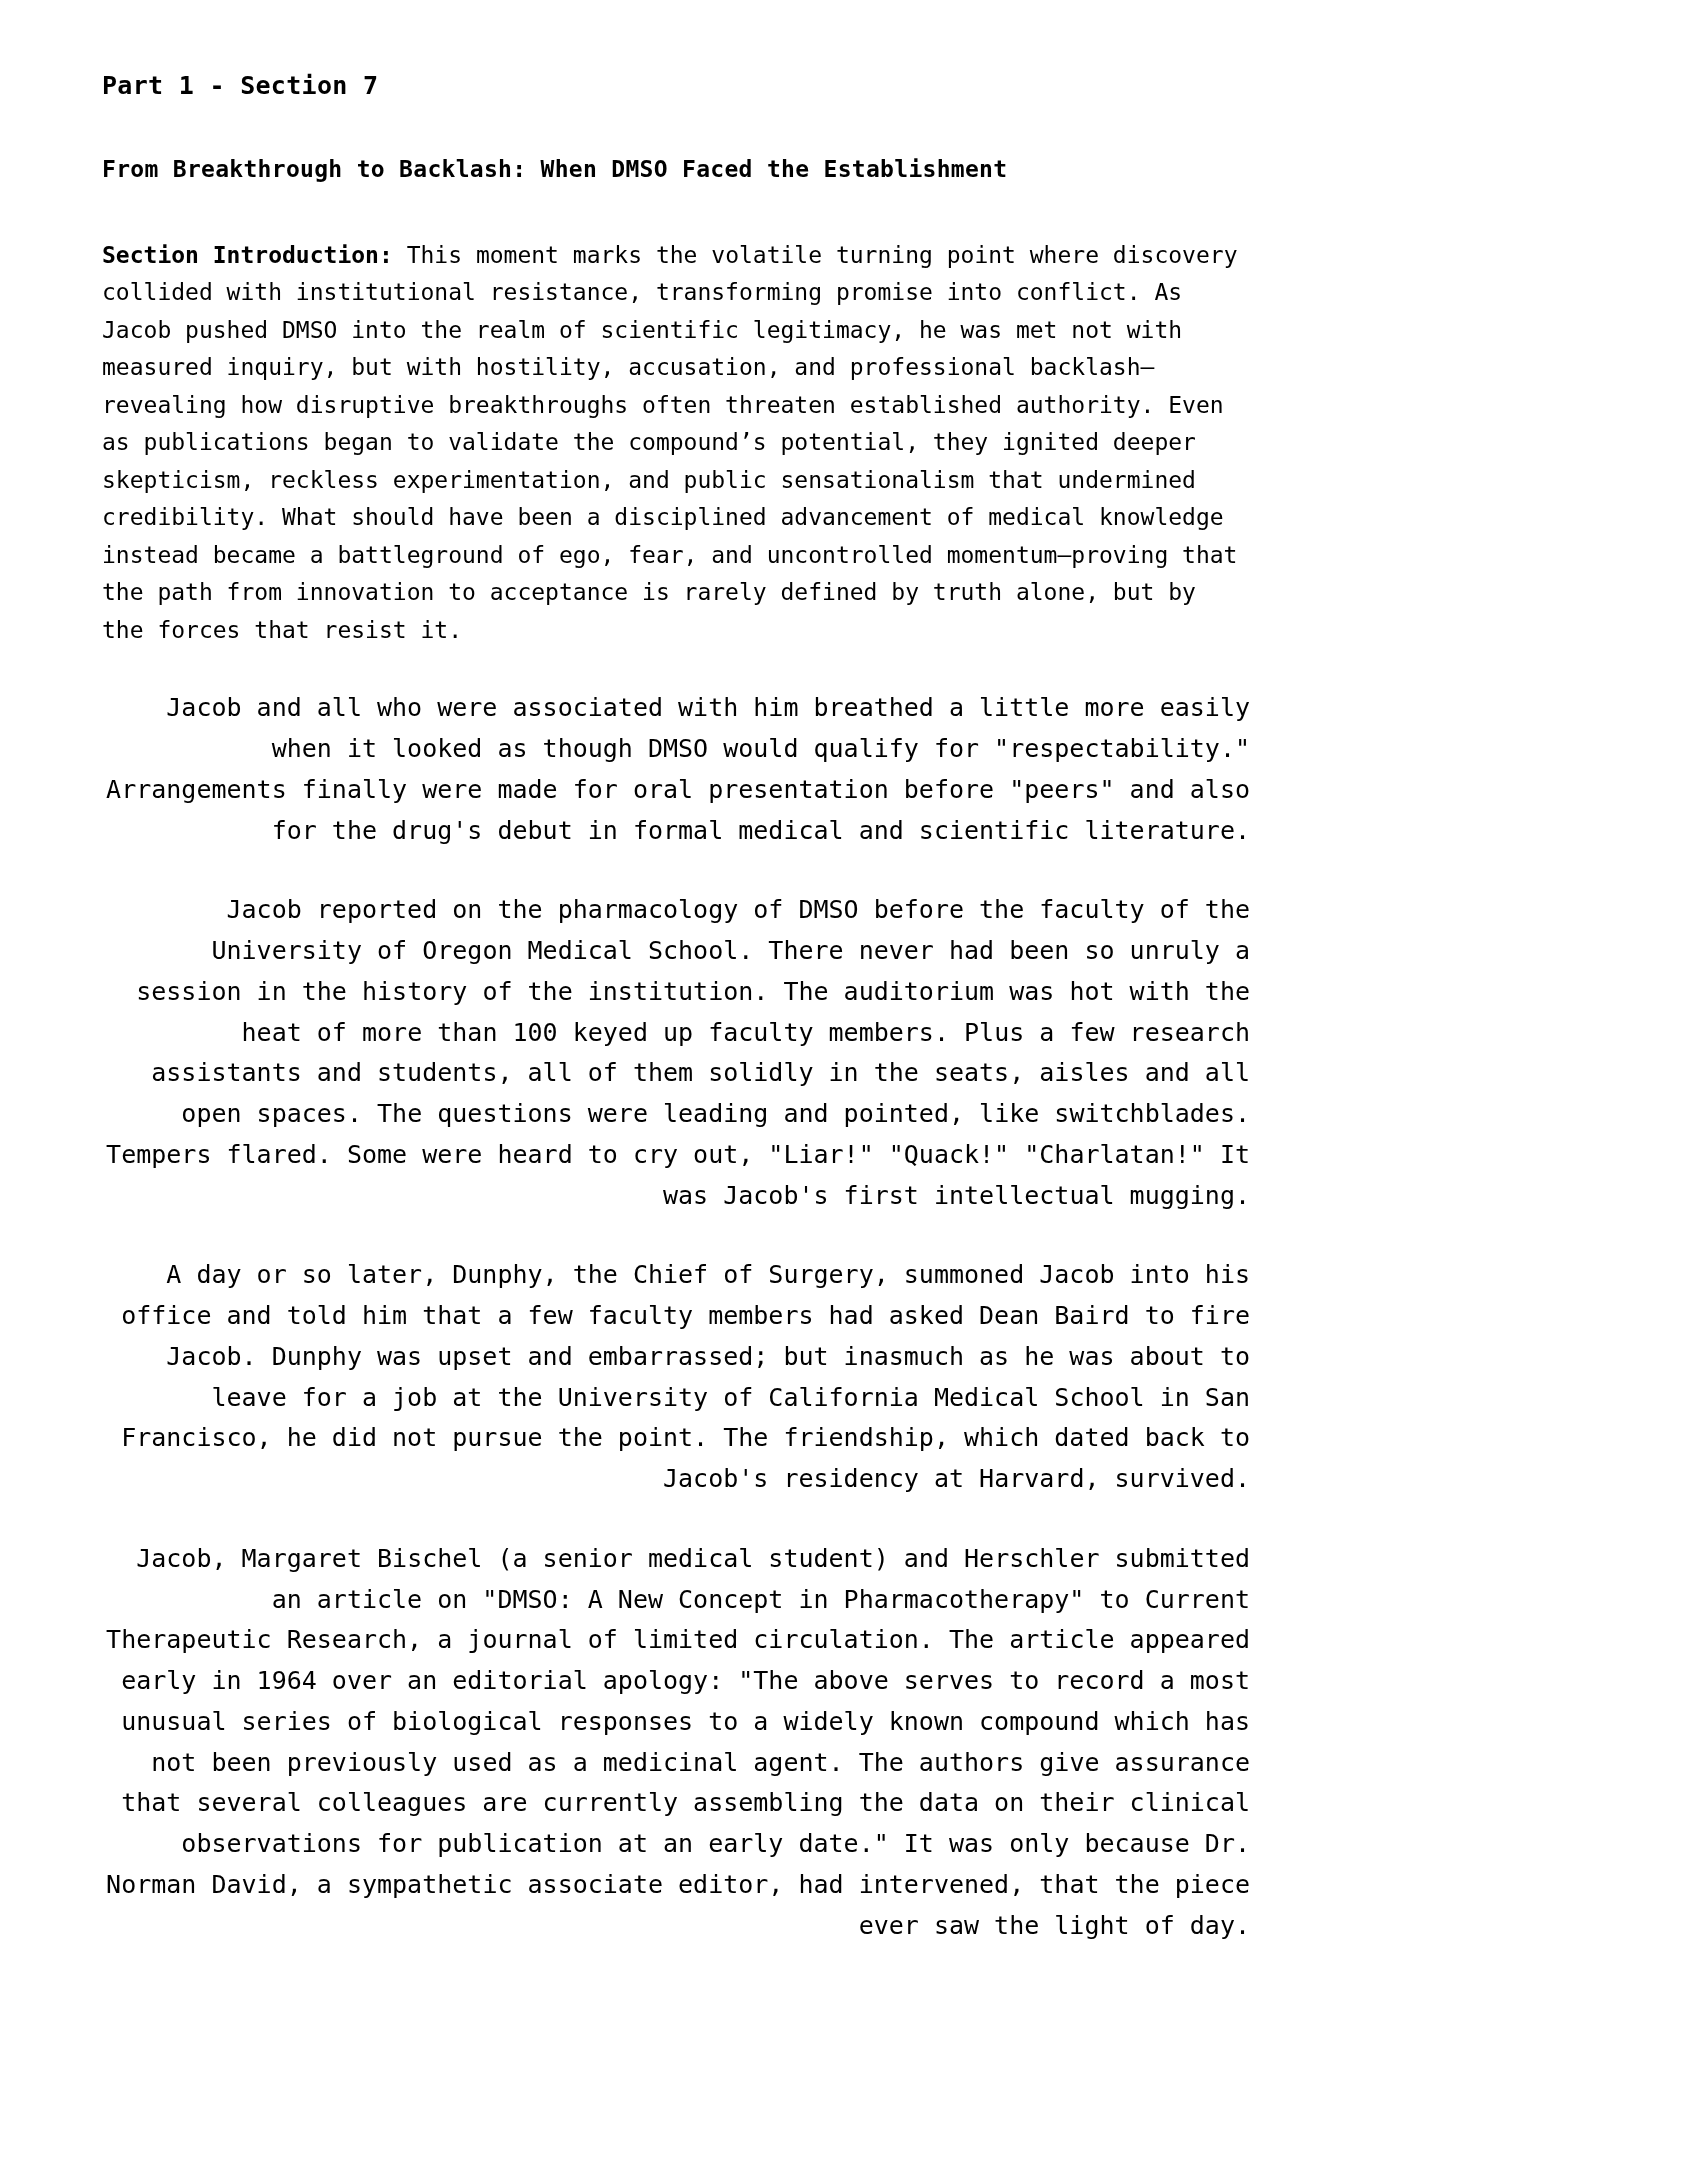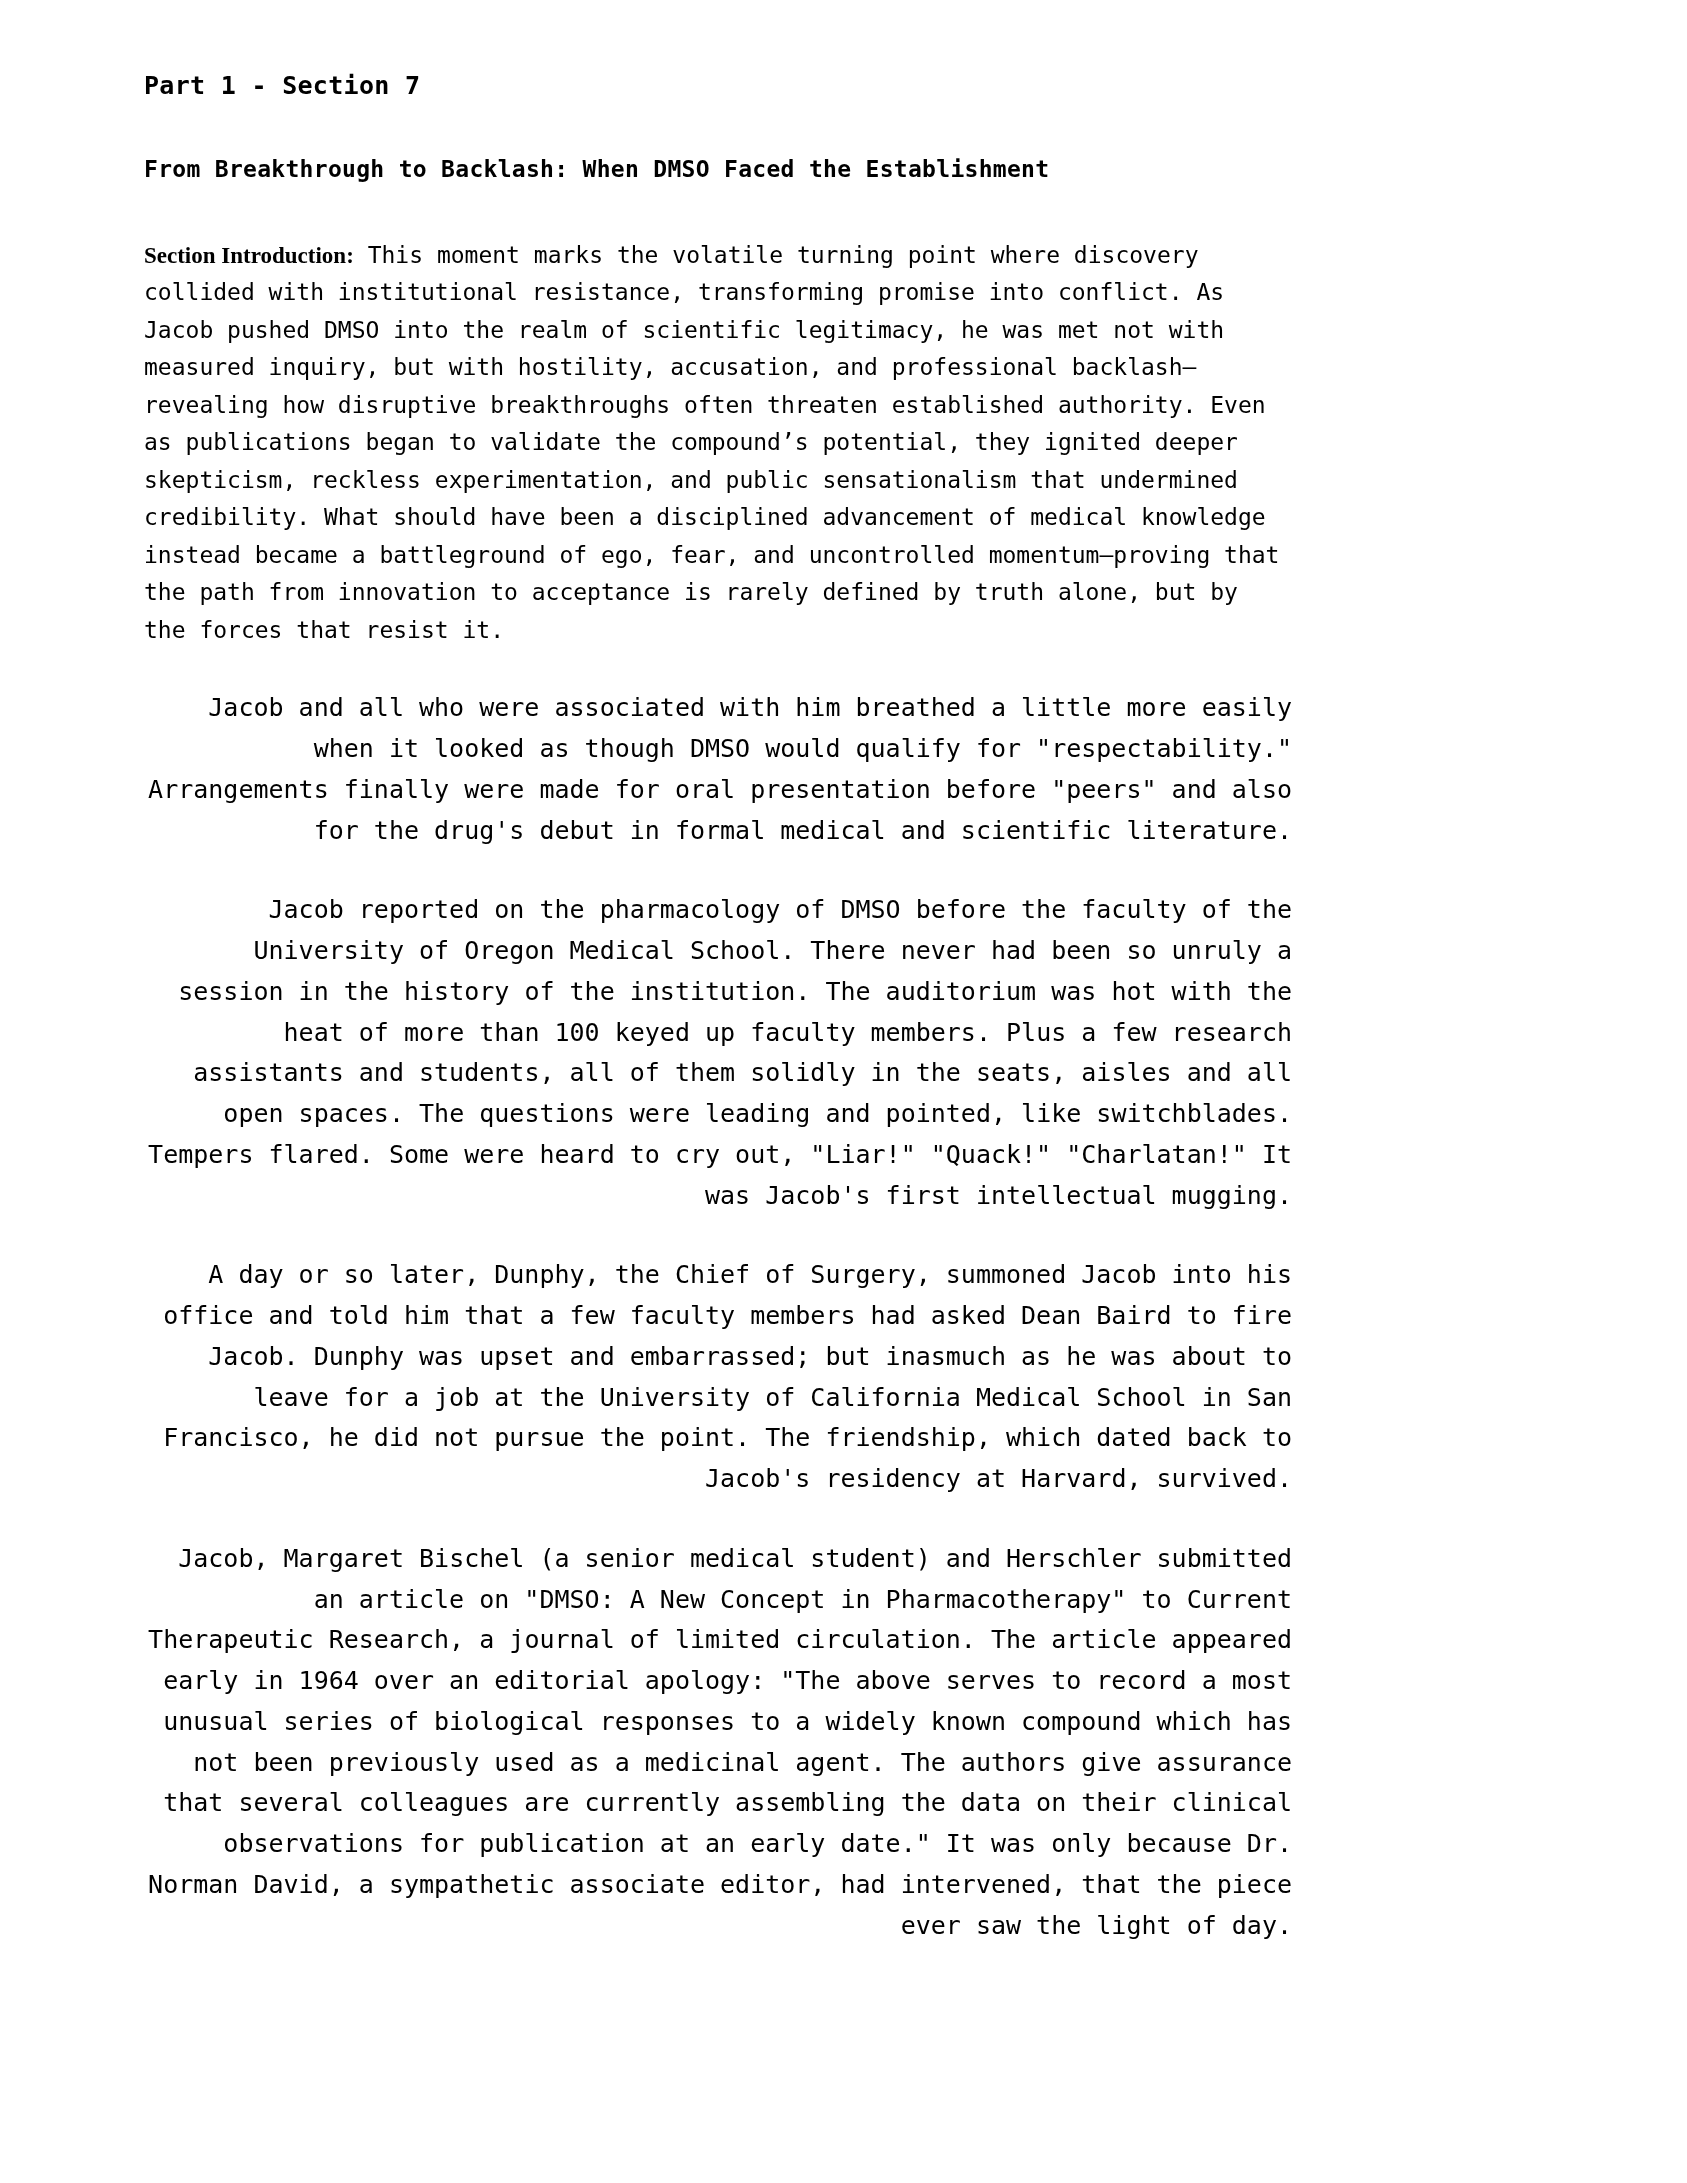--- a/index.html
+++ b/index.html
@@ -12,21 +12,20 @@
     height: 2183px;
     font-family: "DejaVu Sans Mono", "Liberation Mono", monospace;
     color: #000000;
     -webkit-font-smoothing: antialiased;
   }
   .page {
     box-sizing: border-box;
     width: 1352px;
     min-height: 2183px;
     padding: 69px 102px 41px 102px;
-    margin-left: 42px;
   }
   .doc-label {
     font-size: 25px;
     font-weight: bold;
     letter-spacing: 0.3px;
     line-height: 1.35;
     margin: 0 0 50px 0;
   }
   .doc-title {
     font-size: 23px;
@@ -37,21 +36,20 @@
   }
   .intro-para {
     font-size: 23px;
     line-height: 1.63;
     margin: 0 0 39px 0;
     text-align: left;
   }
   .intro-label {
     font-weight: bold;
     font-style: normal;
-    font-family: Liberation Serif, serif;
   }
   .intro-text {
   }
   .body-para {
     font-size: 25px;
     line-height: 1.63;
     margin: 0 0 39px 0;
     text-align: right;
     white-space: normal;
   }

